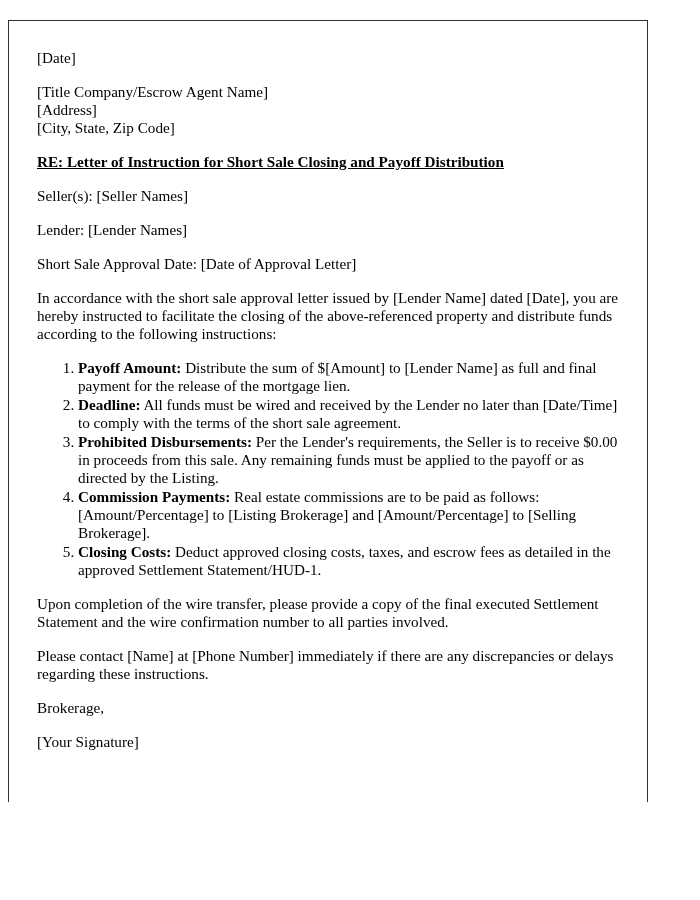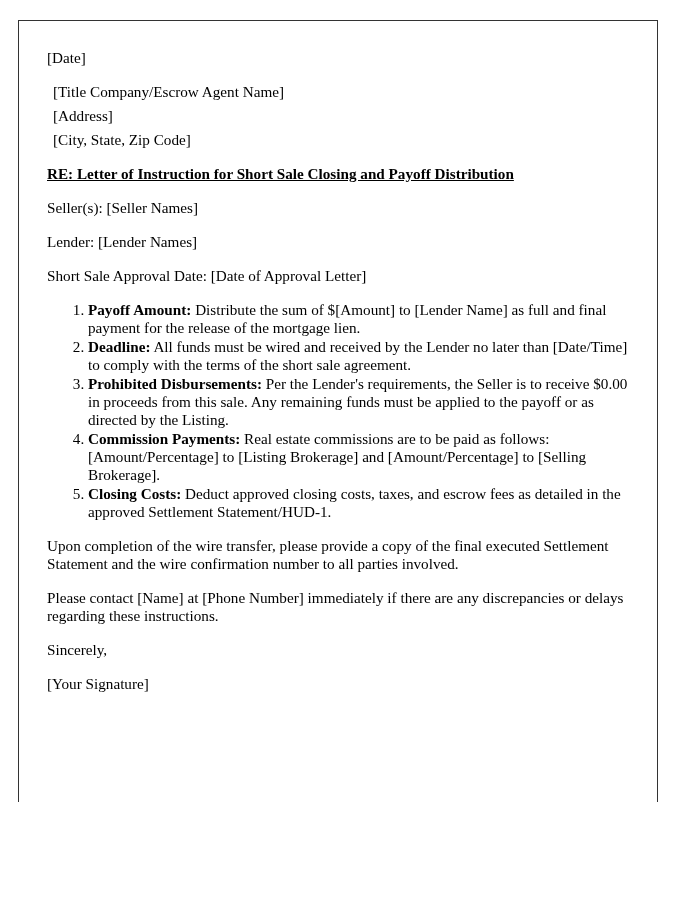--- a/index.html
+++ b/index.html
@@ -10,39 +10,39 @@
     body {
       width: 700px;
       height: 900px;
       position: relative;
       overflow: hidden;
       font-family: "Liberation Serif", "DejaVu Serif", serif;
       color: #000000;
     }
     .page {
       position: absolute;
-      left: 18px;
+      left: 8px;
       top: 20px;
       width: 640px;
       height: 782px;
       border-left: 1px solid #333333;
       border-right: 1px solid #333333;
       border-top: 1px solid #333333;
       overflow: hidden;
       box-sizing: border-box;
     }
     .content {
       padding: 28px 28px 0 28px;
       font-size: 15.2px;
       line-height: 18px;
     }
     .content p {
       margin: 0 0 16px 0;
     }
-    .block p { margin: 6px; }
+    .block p { margin: 0; }
     .block { margin: 0 0 16px 0; }
     .re {
       font-weight: bold;
       text-decoration: underline;
     }
     ol {
       margin: 0 0 16px 0;
       padding-left: 40px;
     }
     ol li {
@@ -63,27 +63,28 @@
       <p>[City, State, Zip Code]</p>
     </div>
 
     <p class="re">RE: Letter of Instruction for Short Sale Closing and Payoff Distribution</p>
 
     <p>Seller(s): [Seller Names]</p>
     <p>Lender: [Lender Names]</p>
     <p>Short Sale Approval Date: [Date of Approval Letter]</p>
 
 
+    <p>In accordance with the short sale approval letter issued by [Lender Name] dated [Date], you are hereby instructed to facilitate the closing of the above-referenced property and distribute funds according to the following instructions:</p>
 
     <ol>
       <li><b>Payoff Amount:</b><span> Distribute the sum of $[Amount] to [Lender Name] as full and final payment for the release of the mortgage lien.</span></li>
       <li><b>Deadline:</b><span> All funds must be wired and received by the Lender no later than [Date/Time] to comply with the terms of the short sale agreement.</span></li>
       <li><b>Prohibited Disbursements:</b><span> Per the Lender's requirements, the Seller is to receive $0.00 in proceeds from this sale. Any remaining funds must be applied to the payoff or as directed by the Listing.</span></li>
       <li><b>Commission Payments:</b><span> Real estate commissions are to be paid as follows: [Amount/Percentage] to [Listing Brokerage] and [Amount/Percentage] to [Selling Brokerage].</span></li>
       <li><b>Closing Costs:</b><span> Deduct approved closing costs, taxes, and escrow fees as detailed in the approved Settlement Statement/HUD-1.</span></li>
     </ol>
 
     <p>Upon completion of the wire transfer, please provide a copy of the final executed Settlement Statement and the wire confirmation number to all parties involved.</p>
     <p>Please contact [Name] at [Phone Number] immediately if there are any discrepancies or delays regarding these instructions.</p>
-    <p>Sincerely,</p>
+    <p>Brokerage,</p>
     <p>[Your Signature]</p>
   </div>
 </div>
 
 </body></html>

